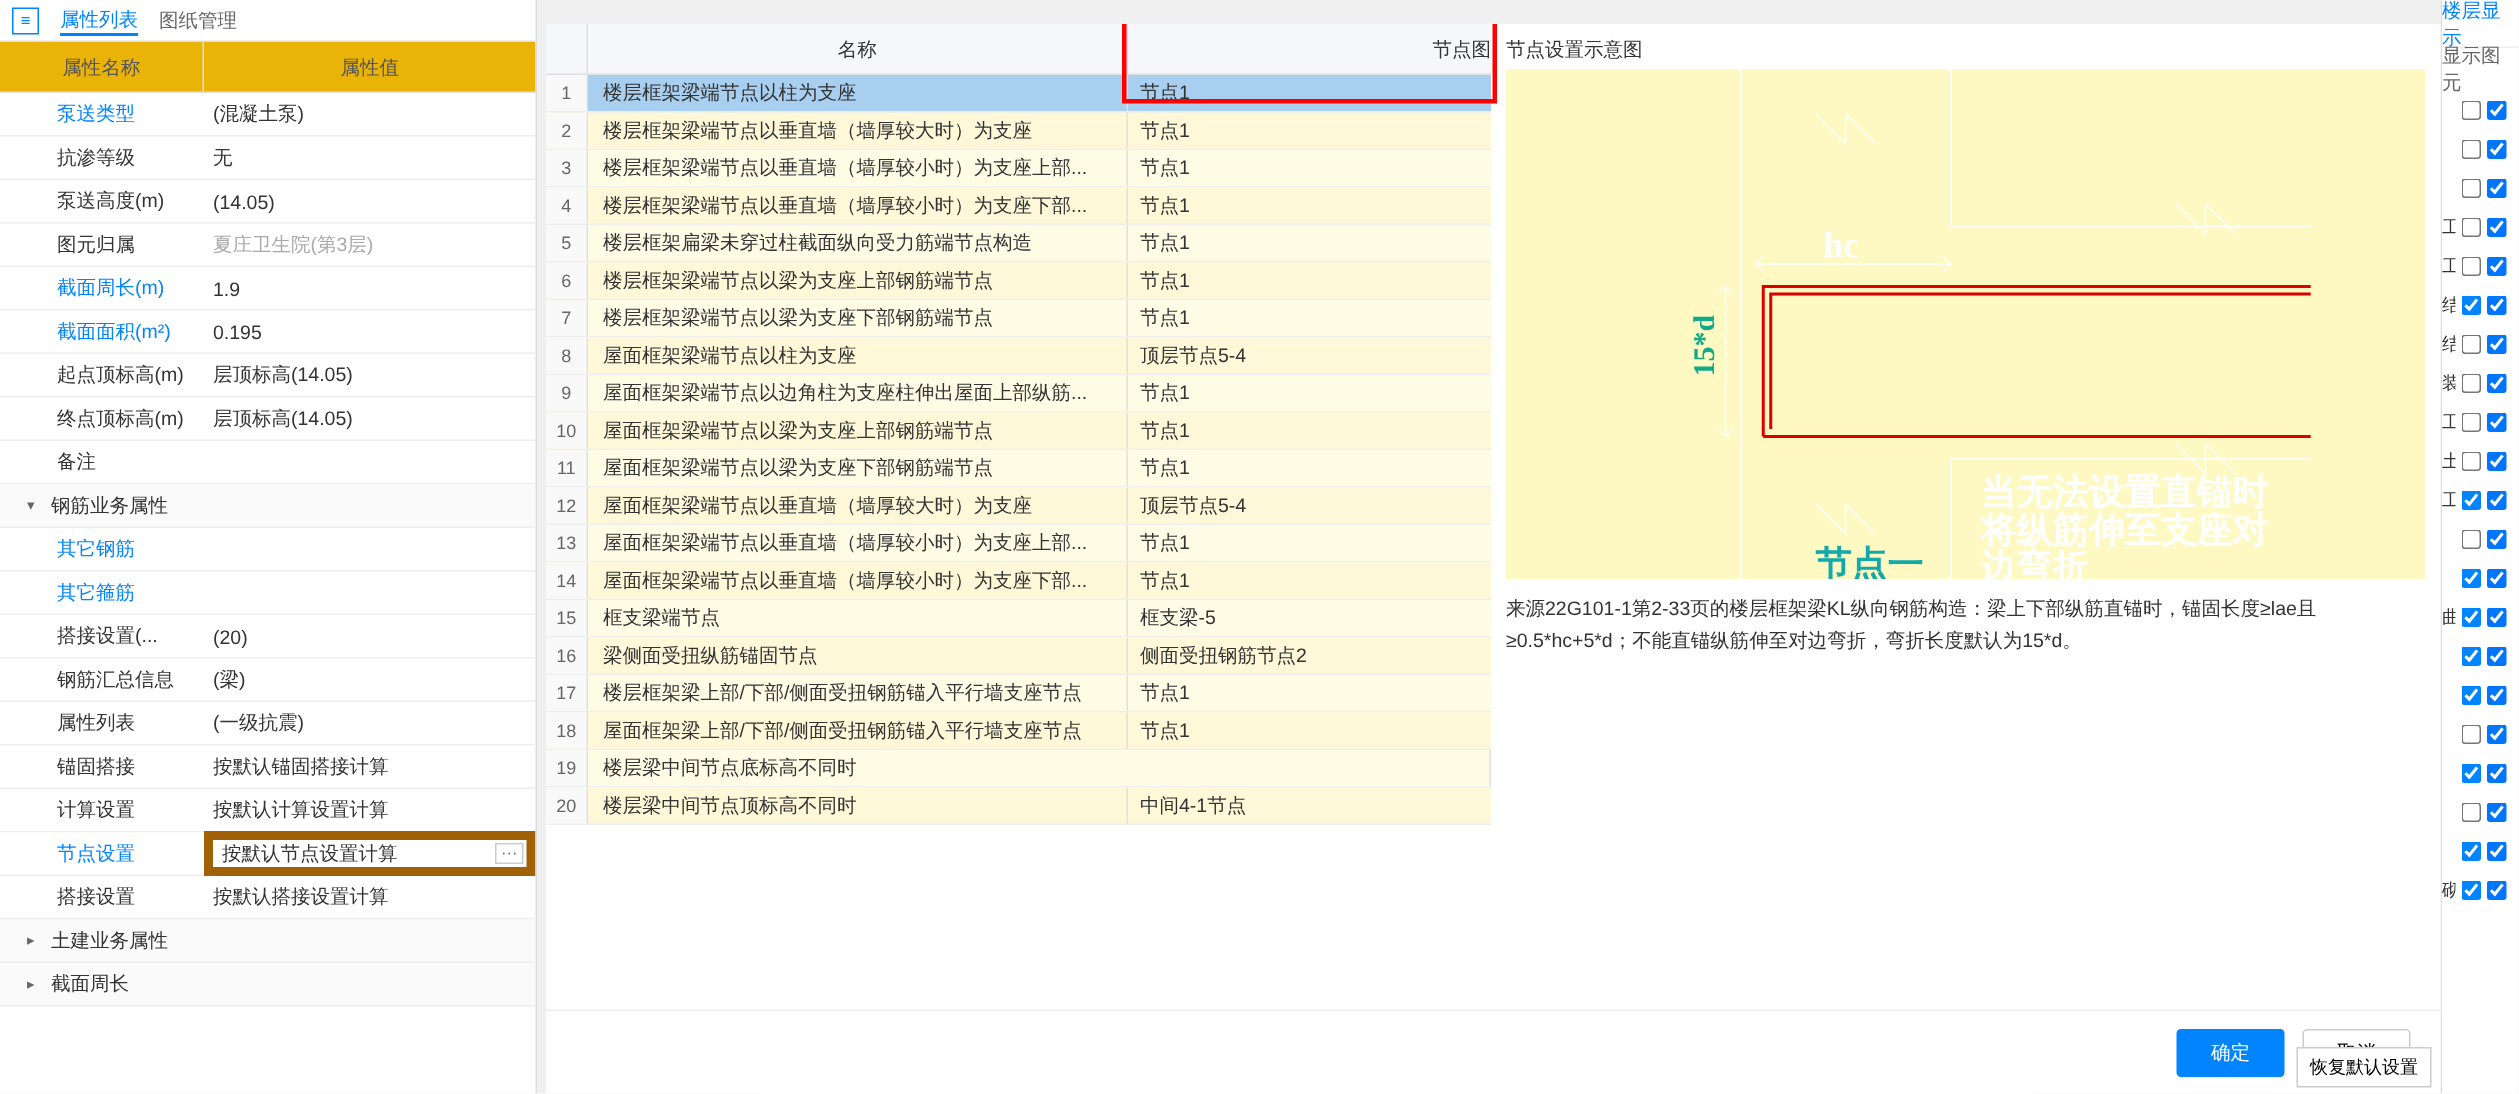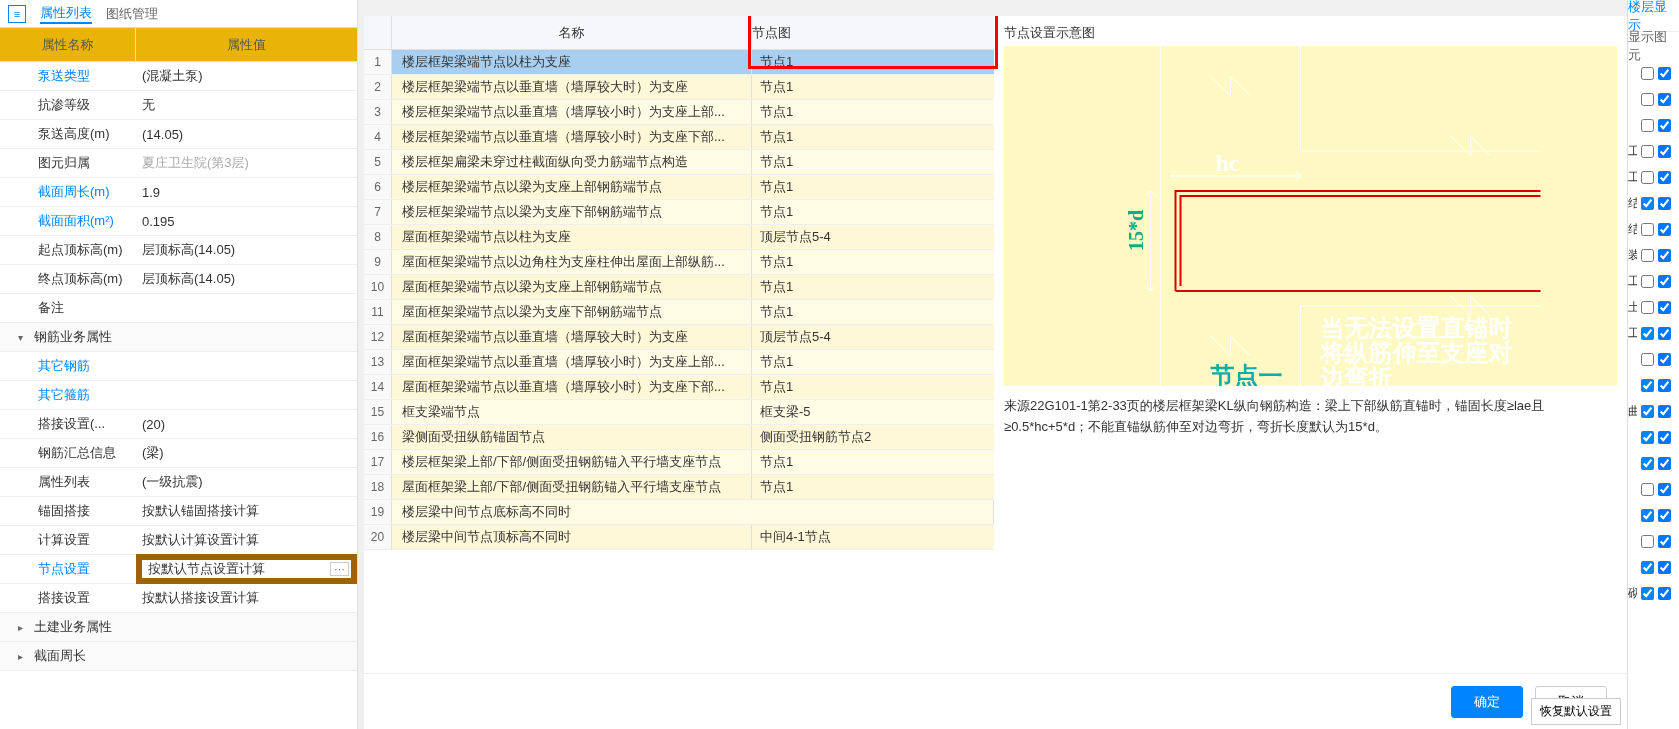--- a/index.html
+++ b/index.html
@@ -34,21 +34,21 @@
     
     .center-panel { flex: 1; position: relative; background: #f0f0f0; }
     .dialog { position: absolute; top: 0; left: 6px; right: 0; bottom: 0; background: #fff; display: flex; flex-direction: column; margin-top: 16px; }
     
     .dialog-body { flex: 1; display: flex; overflow: hidden; }
     .dialog-left { width: 630px; display: flex; flex-direction: column; }
     
     .table-header { display: flex; height: 34px; background: #f5f7fa; border-bottom: 1px solid #e0e0e0; }
     .table-header div:first-child { width: 28px; border-right: 1px solid #e0e0e0; }
     .th-name { flex: 1; display: flex; align-items: center; justify-content: center; border-right: 1px solid #e0e0e0; position: relative; }
-    .th-node { width: 242px; display: flex; align-items: center; justify-content: flex-start; position: relative; }
+    .th-node { width: 242px; display: flex; align-items: center; justify-content: flex-end; position: relative; }
     .th-highlight { position: absolute; border: 3px solid red; left: -4px; right: -4px; top: -4px; bottom: -20px; pointer-events: none; }
     
     .table-body { flex: 1; overflow-y: auto; }
     .table-row { display: flex; height: 25px; border-bottom: 1px solid #eee; align-items: stretch; background: #fffce6; }
     .table-row.alt { background: #fef8d8; }
     .table-row.selected { background: #a8cff0; }
     .row-num { width: 28px; display: flex; align-items: center; justify-content: center; border-right: 1px solid #e0e0e0; font-size: 12px; color: #666; background: #f9f9f9; }
     .row-name { flex: 1; display: flex; align-items: center; padding-left: 10px; border-right: 1px solid #e0e0e0; overflow: hidden; white-space: nowrap; font-size: 13px; }
     .row-node { width: 242px; display: flex; align-items: center; padding-left: 8px; font-size: 13px; }
     

